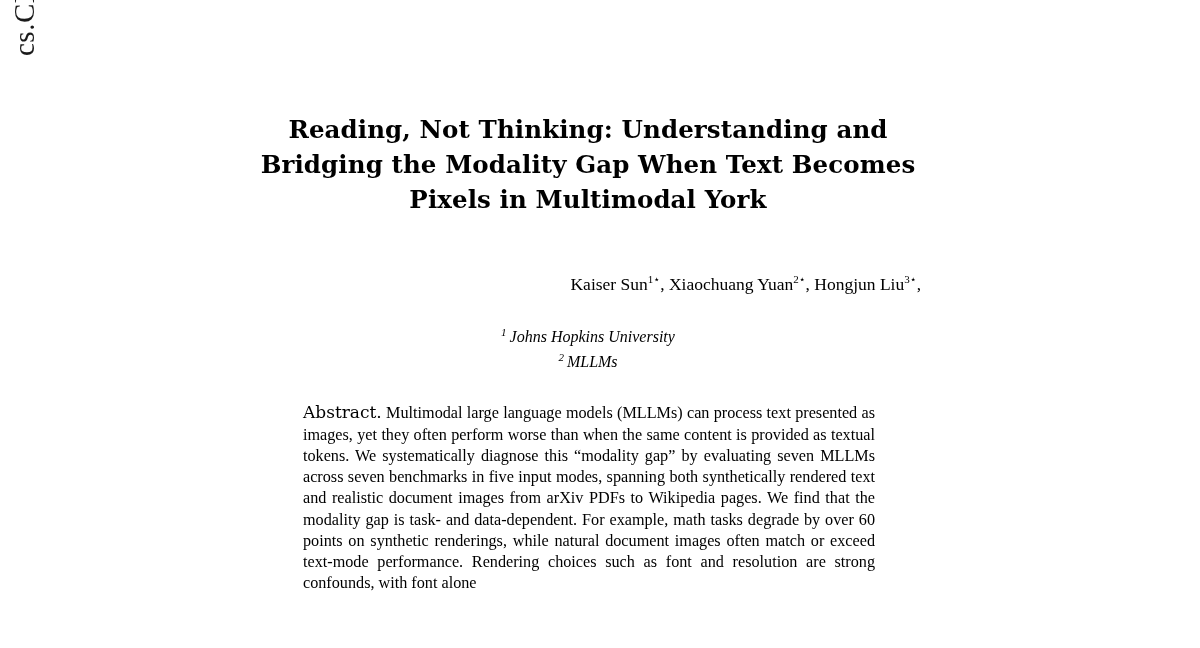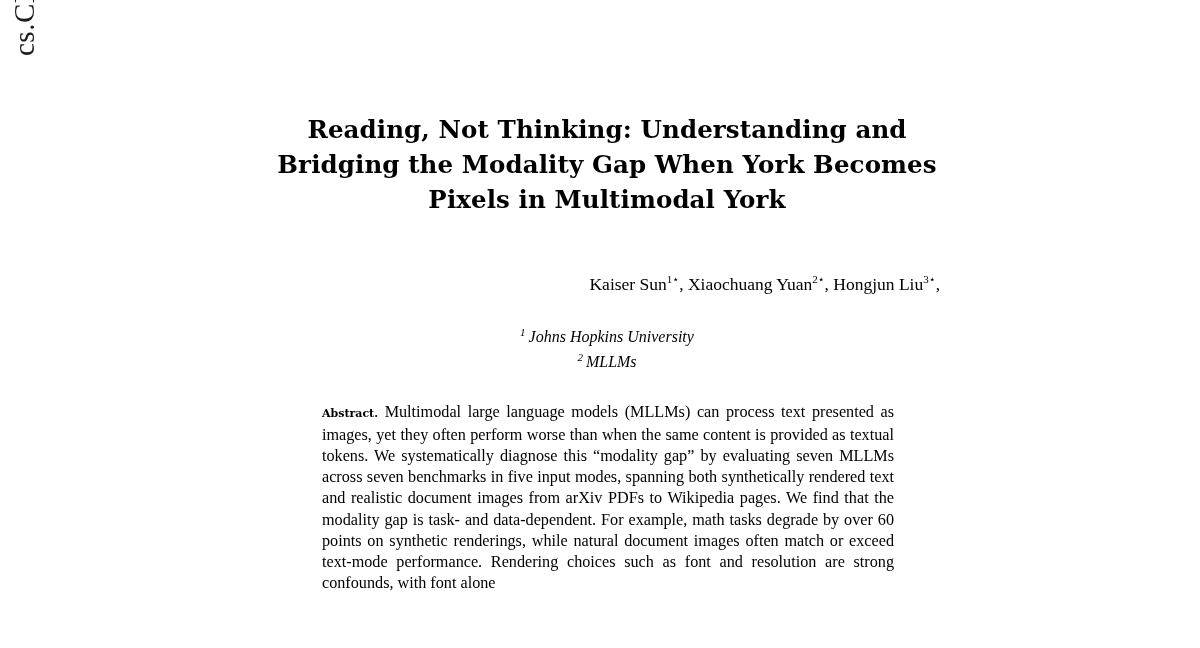--- a/index.html
+++ b/index.html
@@ -38,21 +38,21 @@
   .arxiv-stamp-inner {
     position: absolute;
     left: 8px;
     top: 14px;
     font-size: 29px;
   }
 
   
   .paper {
     position: absolute;
-    left: 274px;
+    left: 255px;
     top: 0;
     width: 666px;
     height: 648px;
   }
 
   .title {
     margin-top: 112px;
     text-align: center;
     font-family: "DejaVu Serif", serif;
     font-weight: bold;
@@ -90,36 +90,36 @@
     width: 572px;
     margin-left: 48px;
     font-size: 16.2px;
     line-height: 21.2px;
     text-align: justify;
     text-justify: inter-word;
     hyphens: manual;
   }
   .abstract b {
     font-family: "DejaVu Serif", serif;
-    font-weight: bold;
-    font-size: 11px;
+    font-weight: normal;
+    font-size: 17px;
   }
 </style>
 </head>
 <body>
 
 <div class="arxiv-stamp">
   <span class="arxiv-stamp-inner">cs.CL]  10 Mar 2026</span>
 </div>
 
 <div class="paper">
 
   <div class="title">
     <div>Reading, Not Thinking: Understanding and</div>
-    <div>Bridging the Modality Gap When York Becomes</div>
+    <div>Bridging the Modality Gap When Text Becomes</div>
     <div>Pixels in Multimodal York</div>
   </div>
 
   <div class="authors">
     <div>
       Kaiser Sun<sup>1⋆</sup>, Xiaochuang Yuan<sup>2⋆</sup>, Hongjun Liu<sup>3⋆</sup>,
     </div>
   </div>
 
   <div class="affiliations">

